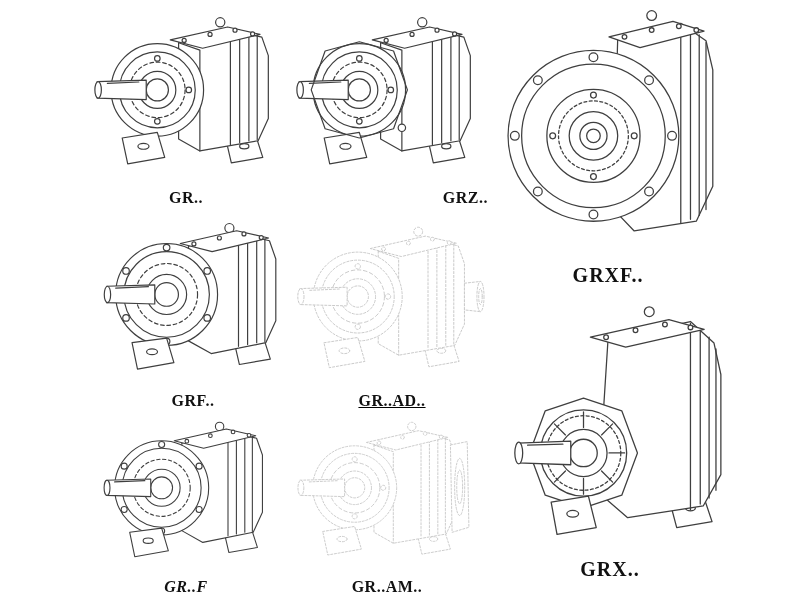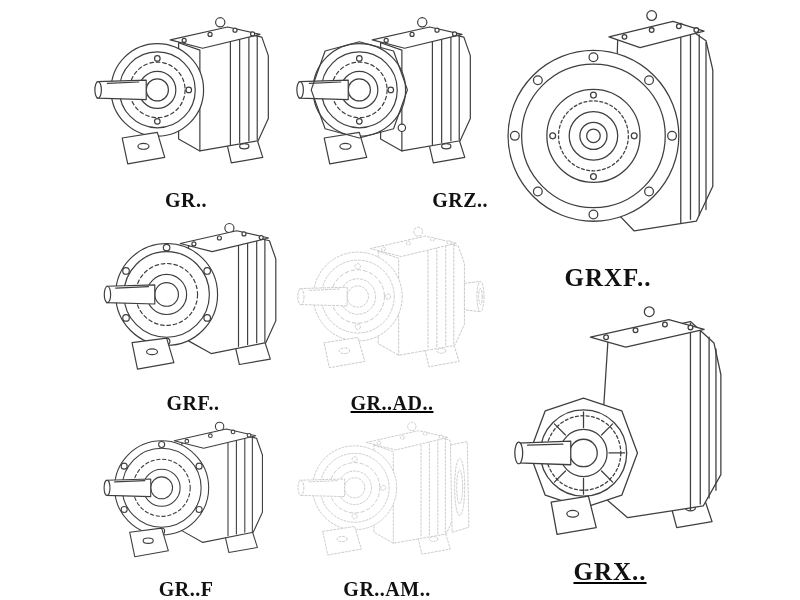--- a/index.html
+++ b/index.html
@@ -4,23 +4,23 @@
 <style>
   html,body{margin:0;padding:0;}
   body{
     width:800px;height:600px;position:relative;overflow:hidden;
     background:#ffffff;
     font-family:"Liberation Serif", serif;
   }
   .cell{position:absolute;display:flex;flex-direction:column;align-items:center;}
   .model-label{
     font-weight:700;color:#111;text-align:center;
-    font-size:20px;letter-spacing:.5px;margin-top:2px;white-space:nowrap;
+    font-size:16px;letter-spacing:.5px;margin-top:2px;white-space:nowrap;
   }
-  .cell.large .model-label{font-size:25px;letter-spacing:1px;}
+  .cell.large .model-label{font-size:20px;letter-spacing:1px;}
   svg.gbx{
     display:block;
     stroke: var(--ink, #3f3f3f);
     fill:#ffffff;
     stroke-width:1.3;
     stroke-linejoin:round;
     stroke-linecap:round;
   }
   svg.gbx.faded{ stroke: var(--ink-faded, #c6c6c6); stroke-width:1.1; }
   svg.gbx.dashed{ stroke-dasharray:2.4 2; }
@@ -193,34 +193,34 @@
     <div class="model-label">GRF..</div>
   </div>
 
   <div class="cell" style="left:292px;top:212px;width:200px;text-decoration:underline;">
     <svg class="gbx faded dashed" viewBox="0 0 225 200" width="200" height="178">
         <use href="#g-ad"></use>
       </svg>
     <div class="model-label">GR..AD..</div>
   </div>
 
-  <div class="cell" style="left:86px;top:408px;width:200px;">
+  <div class="cell" style="left:86px;top:408px;width:200px;font-style:italic;">
     <svg class="gbx" viewBox="0 0 210 200" width="188" height="168">
         <use href="#g-grf"></use>
       </svg>
     <div class="model-label">GR..F</div>
   </div>
 
   <div class="cell" style="left:288px;top:408px;width:198px;">
     <svg class="gbx faded dashed" viewBox="0 0 225 200" width="190" height="168">
         <use href="#g-am"></use>
       </svg>
     <div class="model-label">GR..AM..</div>
   </div>
 
-  <div class="cell large" style="left:490px;top:296px;width:240px;text-decoration:underline;">
+  <div class="cell large" style="left:490px;top:296px;width:240px;">
     <svg class="gbx" viewBox="0 0 240 265" width="236" height="260">
         <use href="#g-grx"></use>
       </svg>
     <div class="model-label">GRX..</div>
   </div>
 
 </div>
 
 </body></html>

